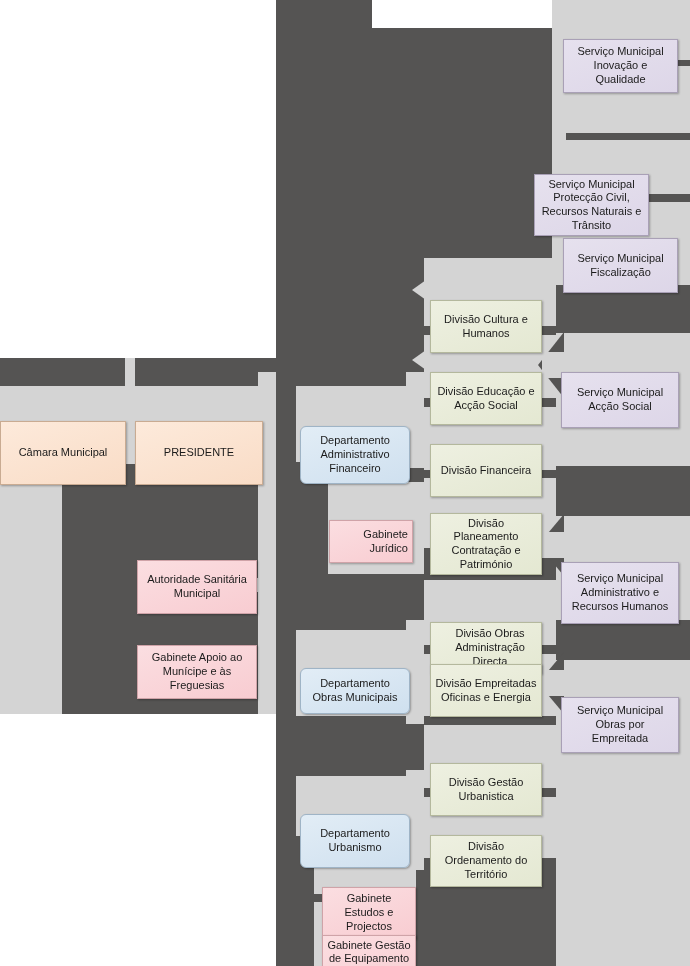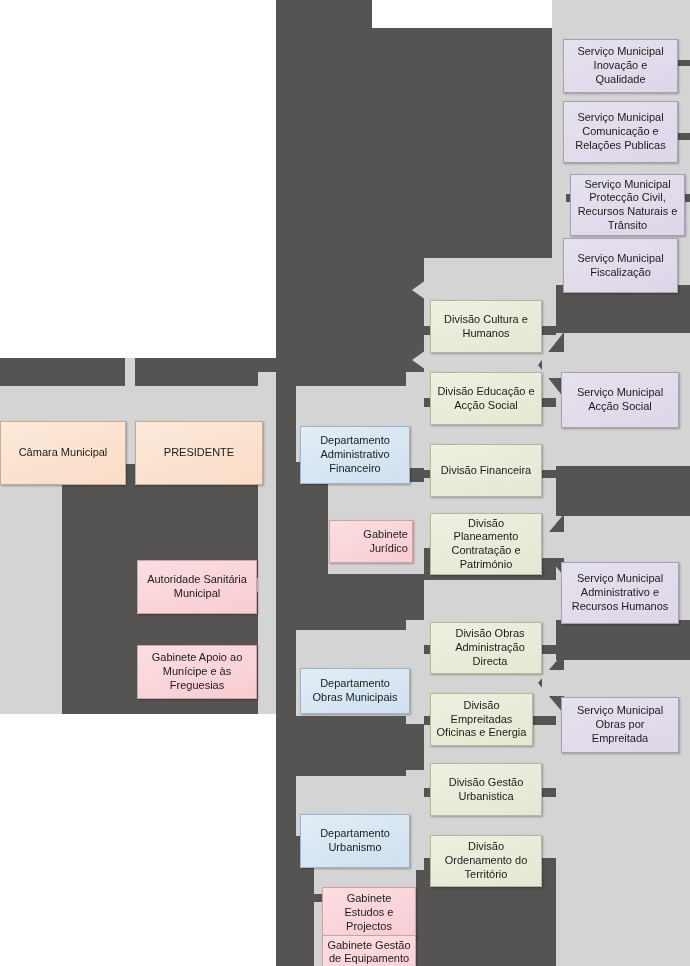--- a/index.html
+++ b/index.html
@@ -51,20 +51,21 @@
 
   .b-orange {
     background: linear-gradient(160deg, #fdeadb 0%, #f9dcc6 100%);
     border-color: #c9ab92;
     font-size: 11px;
   }
   .b-blue {
     background: linear-gradient(160deg, #e2edf6 0%, #cfe0ef 100%);
     border-color: #9fb4c6;
     font-size: 11px;
+    border-radius: 6px;
   }
   .b-pink {
     background: linear-gradient(160deg, #fbdee1 0%, #f8ccd1 100%);
     border-color: #cfa3a8;
     font-size: 11px;
   }
   .b-green {
     background: linear-gradient(160deg, #eef0e1 0%, #e4e8d2 100%);
     border-color: #b4b89d;
     font-size: 11px;
@@ -203,41 +204,38 @@
   </div>
 
   <div class="box b-green" style="left:430px; top:478px; width:112px; height:62px;">
     <span>Divisão Planeamento Contratação e Património</span>
   </div>
 
   <div class="box b-green" style="left:430px; top:587px; width:112px; height:52px;padding-left:12px;">
     <span>Divisão Obras Administração Directa</span>
   </div>
 
-  <div class="box b-green" style="left:430px; top:658px; width:103px; height:53px;">
+  <div class="box b-green" style="left:430px; top:629px; width:112px; height:53px;">
     <span>Divisão Empreitadas Oficinas e Energia</span>
   </div>
 
   <div class="box b-green" style="left:430px; top:728px; width:112px; height:53px;">
     <span>Divisão Gestão Urbanistica</span>
   </div>
 
   <div class="box b-green" style="left:430px; top:800px; width:112px; height:52px;">
     <span>Divisão Ordenamento do Território</span>
   </div>
 
   <div class="box b-purple" style="left:563px; top:4px; width:115px; height:54px;">
     <span>Serviço Municipal Inovação e Qualidade</span>
   </div>
 
-  <div class="box b-purple" style="left:563px; top:66px; width:115px; height:62px;">
-    <span>Serviço Municipal Comunicação e Relações Publicas</span>
-  </div>
-
-  <div class="box b-purple" style="left:570px; top:139px; width:115px; height:62px;">
+
+  <div class="box b-purple" style="left:534px; top:139px; width:115px; height:62px;">
     <span>Serviço Municipal Protecção Civil, Recursos Naturais e Trânsito</span>
   </div>
 
   <div class="box b-purple" style="left:563px; top:203px; width:115px; height:55px;">
     <span>Serviço Municipal Fiscalização</span>
   </div>
 
   <div class="box b-purple" style="left:561px; top:337px; width:118px; height:56px;">
     <span>Serviço Municipal Acção Social</span>
   </div>

